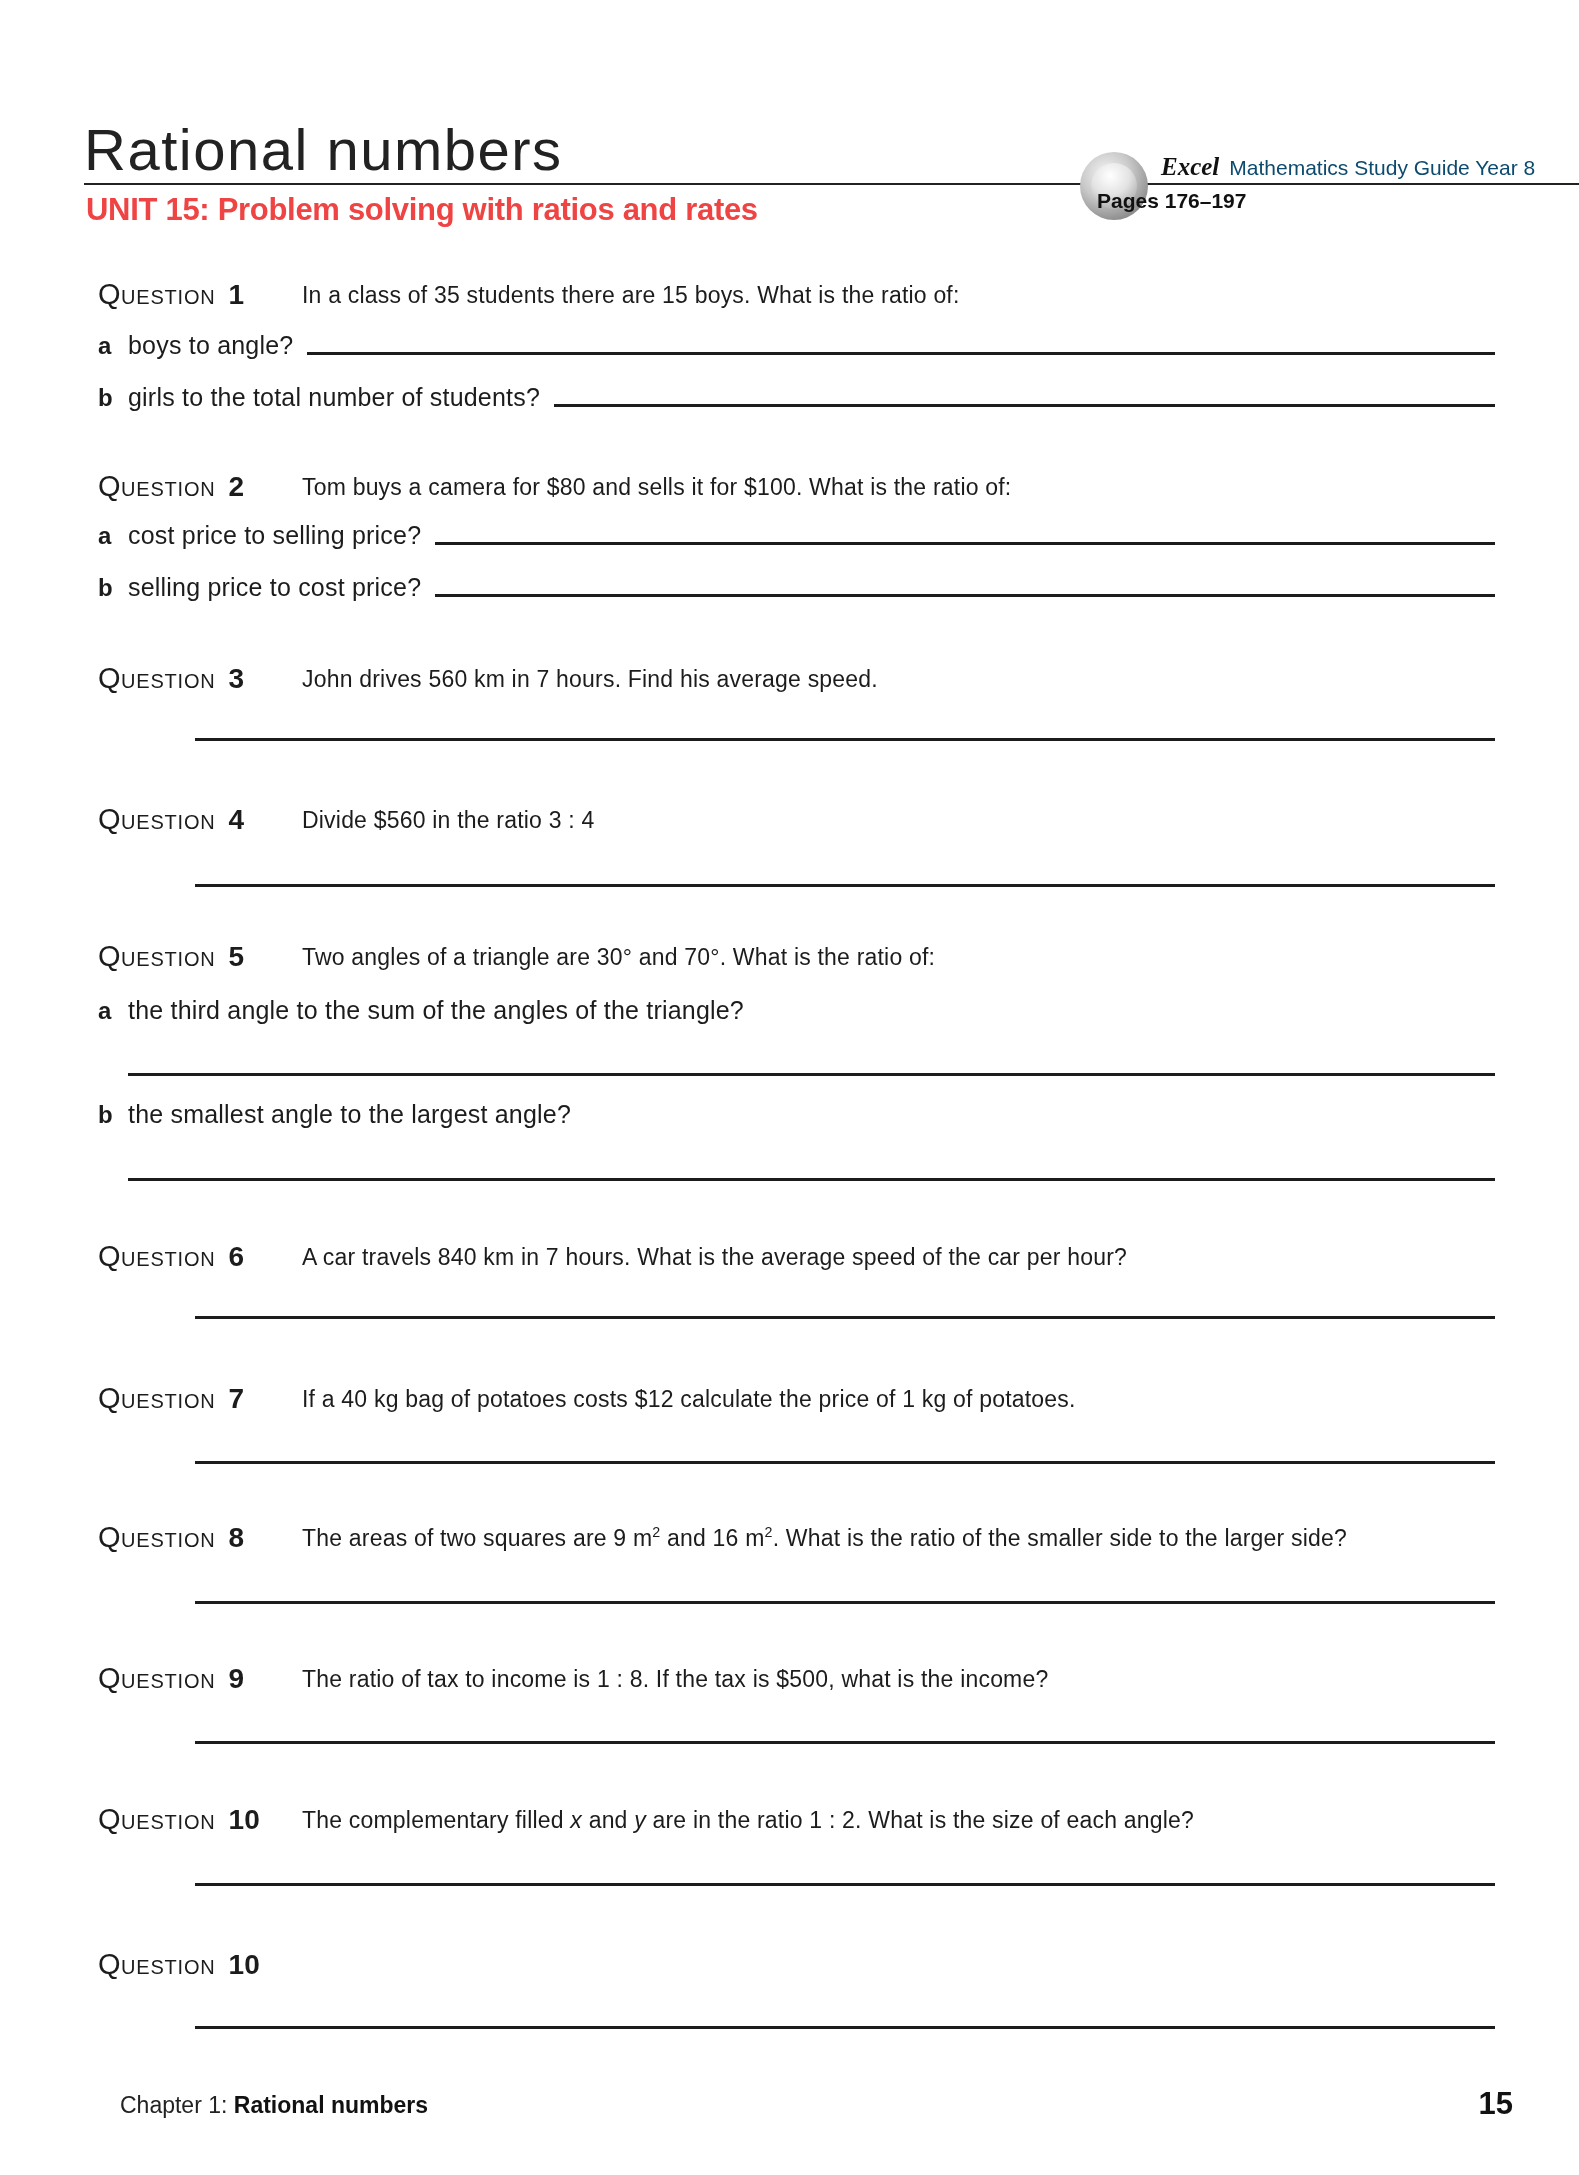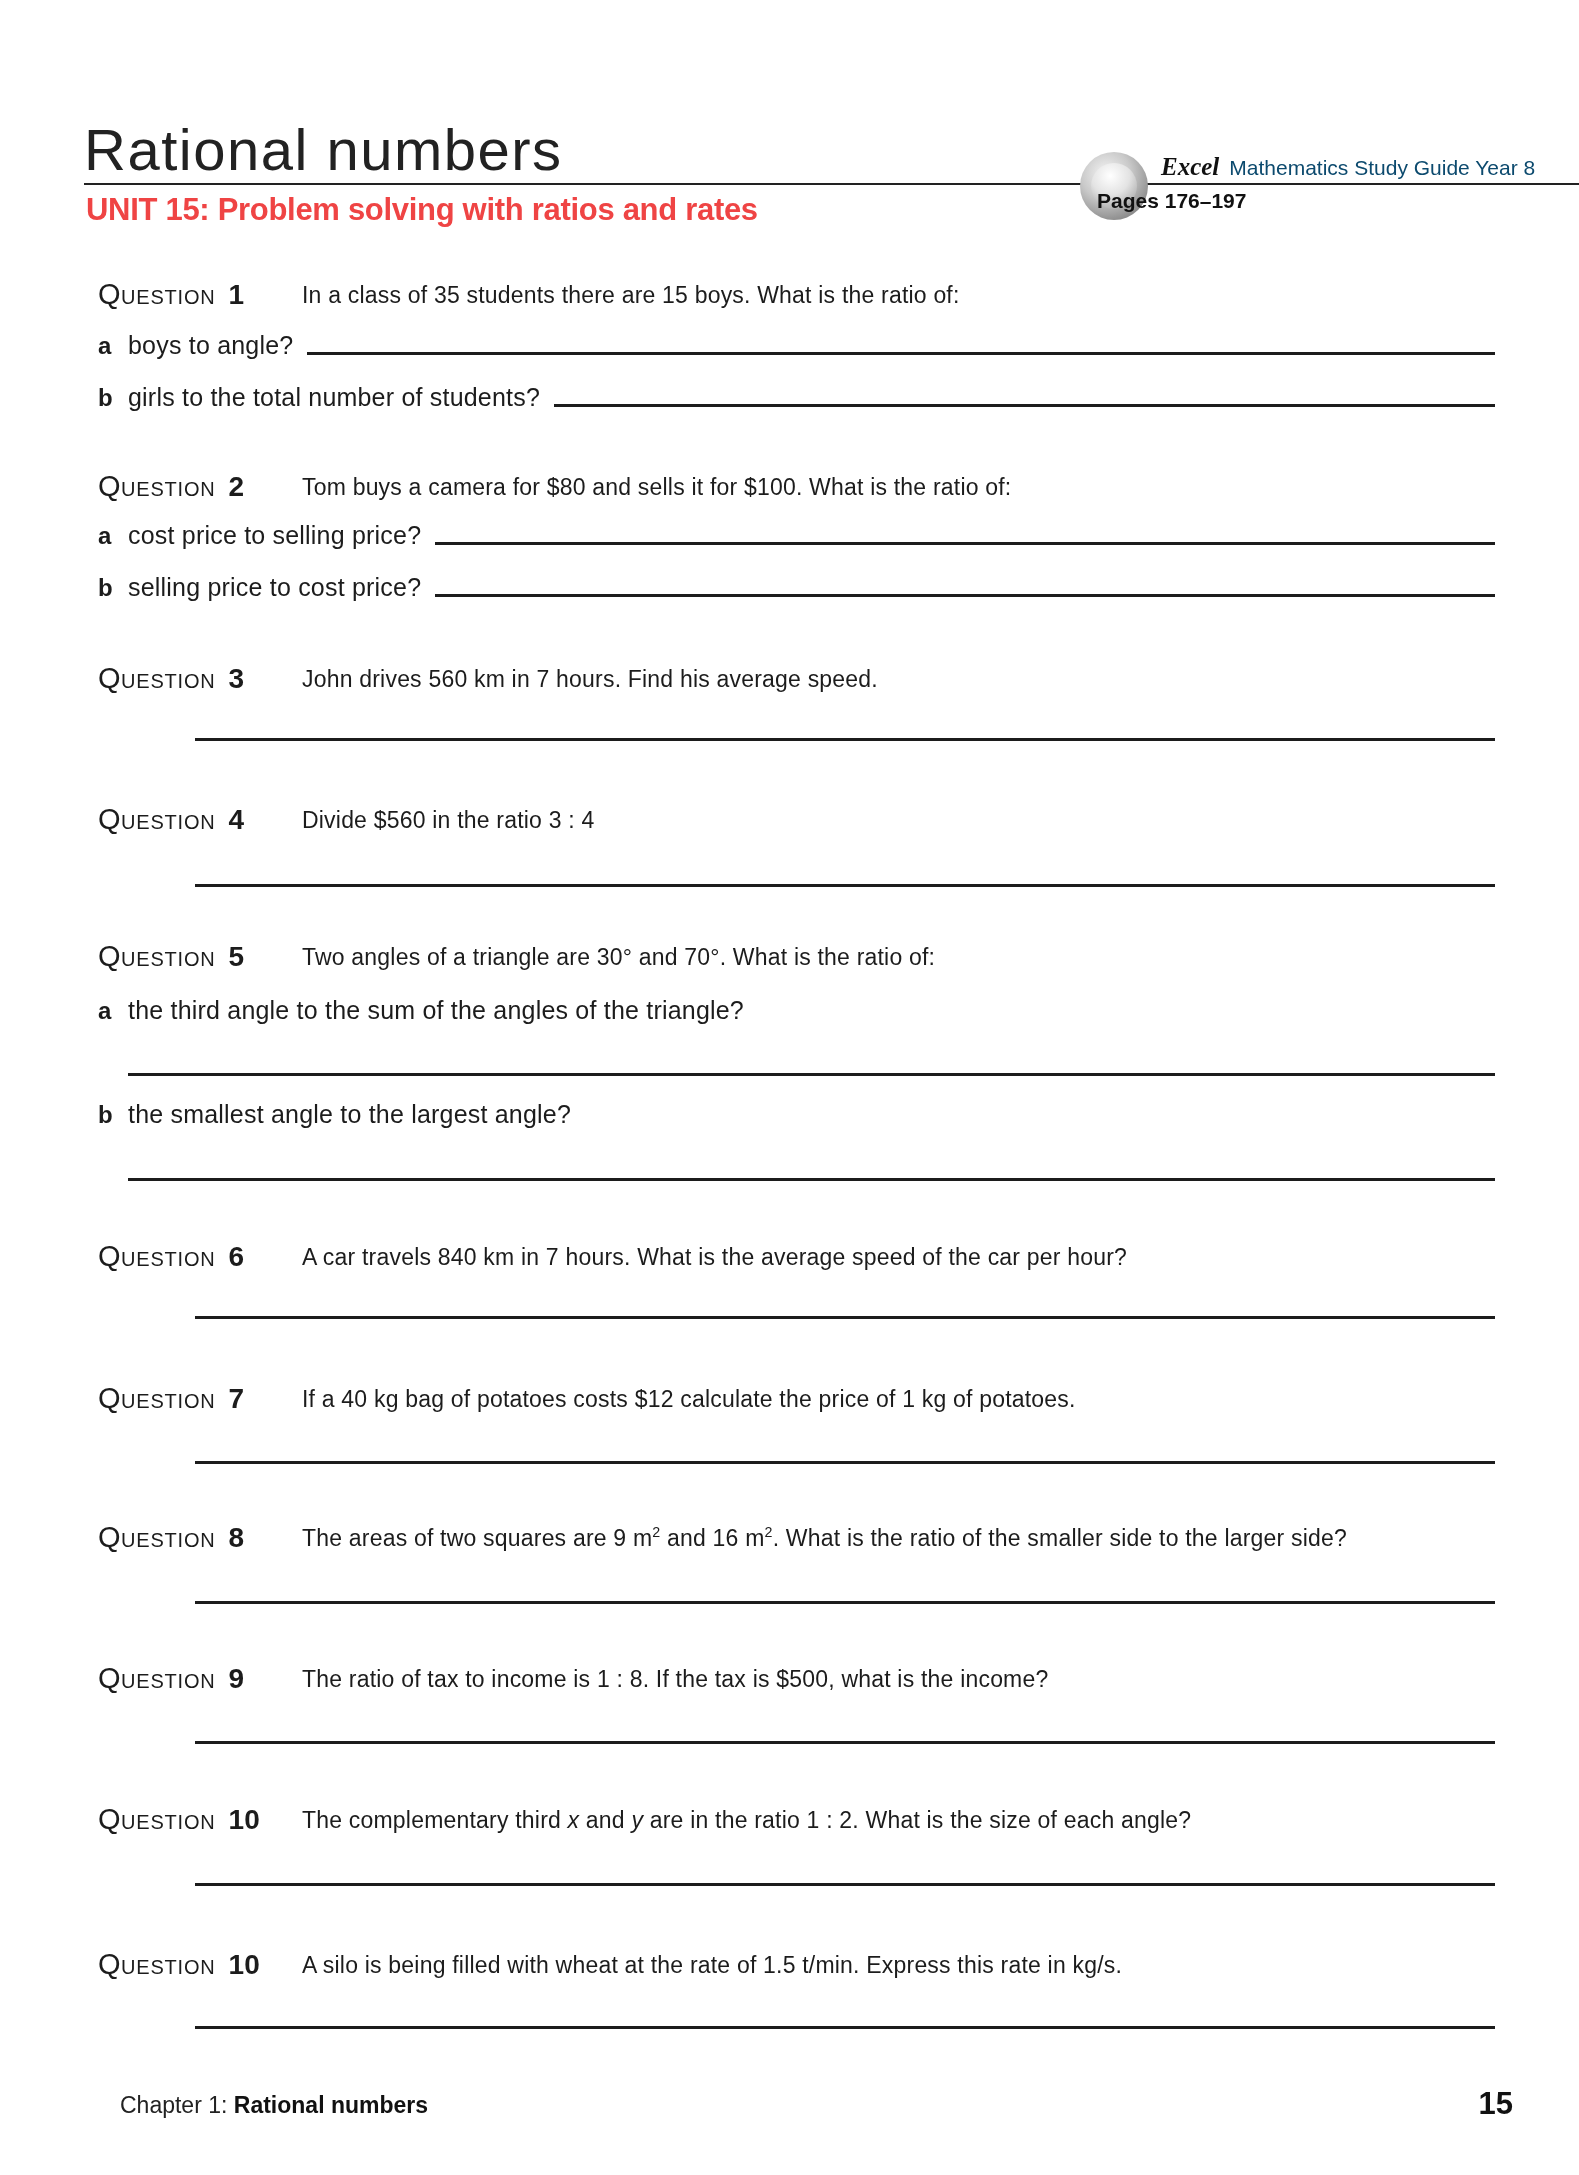--- a/index.html
+++ b/index.html
@@ -184,27 +184,26 @@
   <div class="answer-line main" style="top:1601px"></div>
 
   <div class="q-row" style="top:1662px">
     <div class="q-label"><span class="qcap">Q</span><span class="qrest">UESTION</span><span class="qnum">9</span></div>
     <div class="q-text">The ratio of tax to income is 1 : 8. If the tax is $500, what is the income?</div>
   </div>
   <div class="answer-line main" style="top:1741px"></div>
 
   <div class="q-row" style="top:1803px">
     <div class="q-label"><span class="qcap">Q</span><span class="qrest">UESTION</span><span class="qnum">10</span></div>
-    <div class="q-text"><span>The complementary third </span><em>x</em><span> and </span><em>y</em><span> are in the ratio 1 : 2. What is the size of each angle?</span></div>
+    <div class="q-text"><span>The complementary filled </span><em>x</em><span> and </span><em>y</em><span> are in the ratio 1 : 2. What is the size of each angle?</span></div>
   </div>
   <div class="answer-line main" style="top:1883px"></div>
 
   <div class="q-row" style="top:1948px">
     <div class="q-label"><span class="qcap">Q</span><span class="qrest">UESTION</span><span class="qnum">10</span></div>
-    <div class="q-text">A silo is being filled with wheat at the rate of 1.5 t/min. Express this rate in kg/s.</div>
   </div>
   <div class="answer-line main" style="top:2026px"></div>
 
   <div class="footer-left">
     <span>Chapter 1:</span>
     <b>Rational numbers</b>
   </div>
   <div class="footer-page">15</div>
 
 </div>

